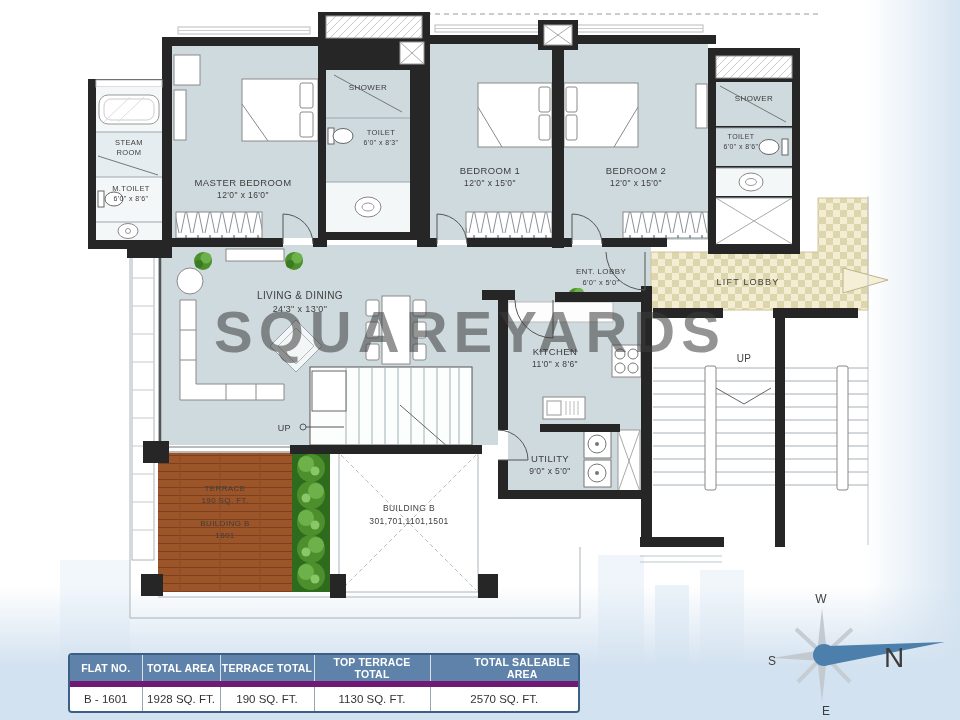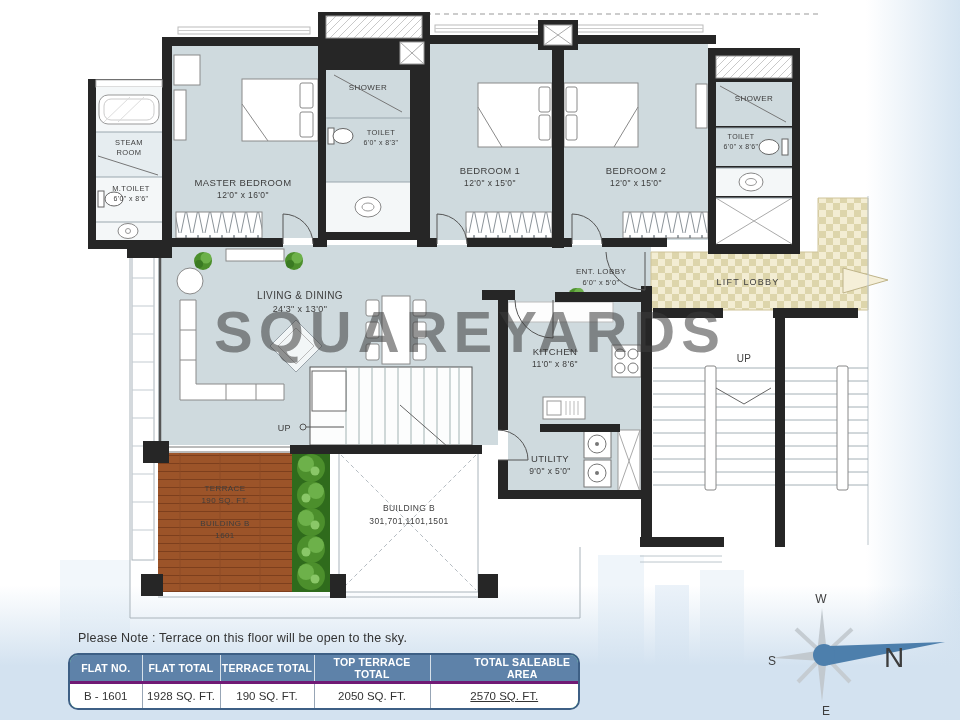--- a/index.html
+++ b/index.html
@@ -10,28 +10,28 @@
   .bg-bottom{position:absolute;left:0;top:585px;width:960px;height:135px;
     background:linear-gradient(to bottom,rgba(214,229,242,0),#d3e2f0 60%);}
   .sky{position:absolute;background:#b7d2e8;}
   .sky.s1{left:598px;top:555px;width:46px;height:165px;opacity:.22;}
   .sky.s2{left:655px;top:585px;width:34px;height:135px;opacity:.28;}
   .sky.s3{left:700px;top:570px;width:44px;height:150px;opacity:.2;}
   .sky.s4{left:60px;top:560px;width:70px;height:160px;opacity:.18;}
   svg.plan{position:absolute;left:0;top:0;}
   .note{position:absolute;left:78px;top:631px;font-size:12.5px;color:#333;letter-spacing:.2px;}
   .tblwrap{position:absolute;left:68px;top:653px;width:508px;border:2px solid #3d5f85;
-    border-radius:10px;overflow:hidden;background:#86efac;}
+    border-radius:4px;overflow:hidden;background:#86efac;}
   table.area{width:100%;border-collapse:collapse;}
   table.area th{background:#5e82a9;color:#fff;font-size:10.5px;font-weight:bold;
     height:20px;border-right:1px solid rgba(255,255,255,.75);letter-spacing:.2px;}
   table.area th:last-child{border-right:none;padding-left:37px;}
   table.area td{height:22px;font-size:11.5px;color:#333;text-align:center;
-    border-right:1px solid #97a5b5;border-top:3px solid #701a75;background:#fff;}
-  table.area td:last-child{border-right:none;text-decoration:underline;}
+    border-right:1px solid #97a5b5;border-top:6px solid #701a75;background:#fff;}
+  table.area td:last-child{border-right:none;}
   text{font-family:"Liberation Sans",sans-serif;fill:#3d3d3d;}
 </style>
 </head>
 <body>
 
 <div id="stage">
   <div class="bg-right"></div>
   <div class="sky s1"></div>
   <div class="sky s2"></div>
   <div class="sky s3"></div>
@@ -361,43 +361,42 @@
       <circle cx="824" cy="655" r="11" fill="#4d7fac"></circle>
       <text x="821" y="603" font-size="12" text-anchor="middle">W</text>
       <text x="772" y="665" font-size="12" text-anchor="middle">S</text>
       <text x="826" y="715" font-size="12" text-anchor="middle">E</text>
       <text x="884" y="667" font-size="28" fill="#1a1a1a">N</text>
     </g>
 
     <text x="470" y="352" font-size="58" font-weight="bold" letter-spacing="6" fill="#8ec6de" opacity="0.55" text-anchor="middle">SQUAREYARDS</text>
   </svg>
 
-  <div class="note">Please Note : Terrace on this floor will be open to the sky.</div>
   <div class="tblwrap">
     <table class="area">
       <colgroup>
           <col style="width:72px">
           <col style="width:78px">
           <col style="width:94px">
           <col style="width:116px">
           <col style="width:148px">
         </colgroup>
       <thead>
         <tr>
           <th>FLAT NO.</th>
-          <th>FLAT TOTAL</th>
+          <th>TOTAL AREA</th>
           <th>TERRACE TOTAL</th>
           <th>TOP TERRACE TOTAL</th>
           <th>TOTAL SALEABLE AREA</th>
         </tr>
       </thead>
       <tbody>
         <tr>
           <td>B - 1601</td>
           <td>1928 SQ. FT.</td>
           <td>190 SQ. FT.</td>
-          <td>2050 SQ. FT.</td>
+          <td>1130 SQ. FT.</td>
           <td>2570 SQ. FT.</td>
         </tr>
       </tbody>
     </table>
   </div>
 </div>
 
 </body></html>

